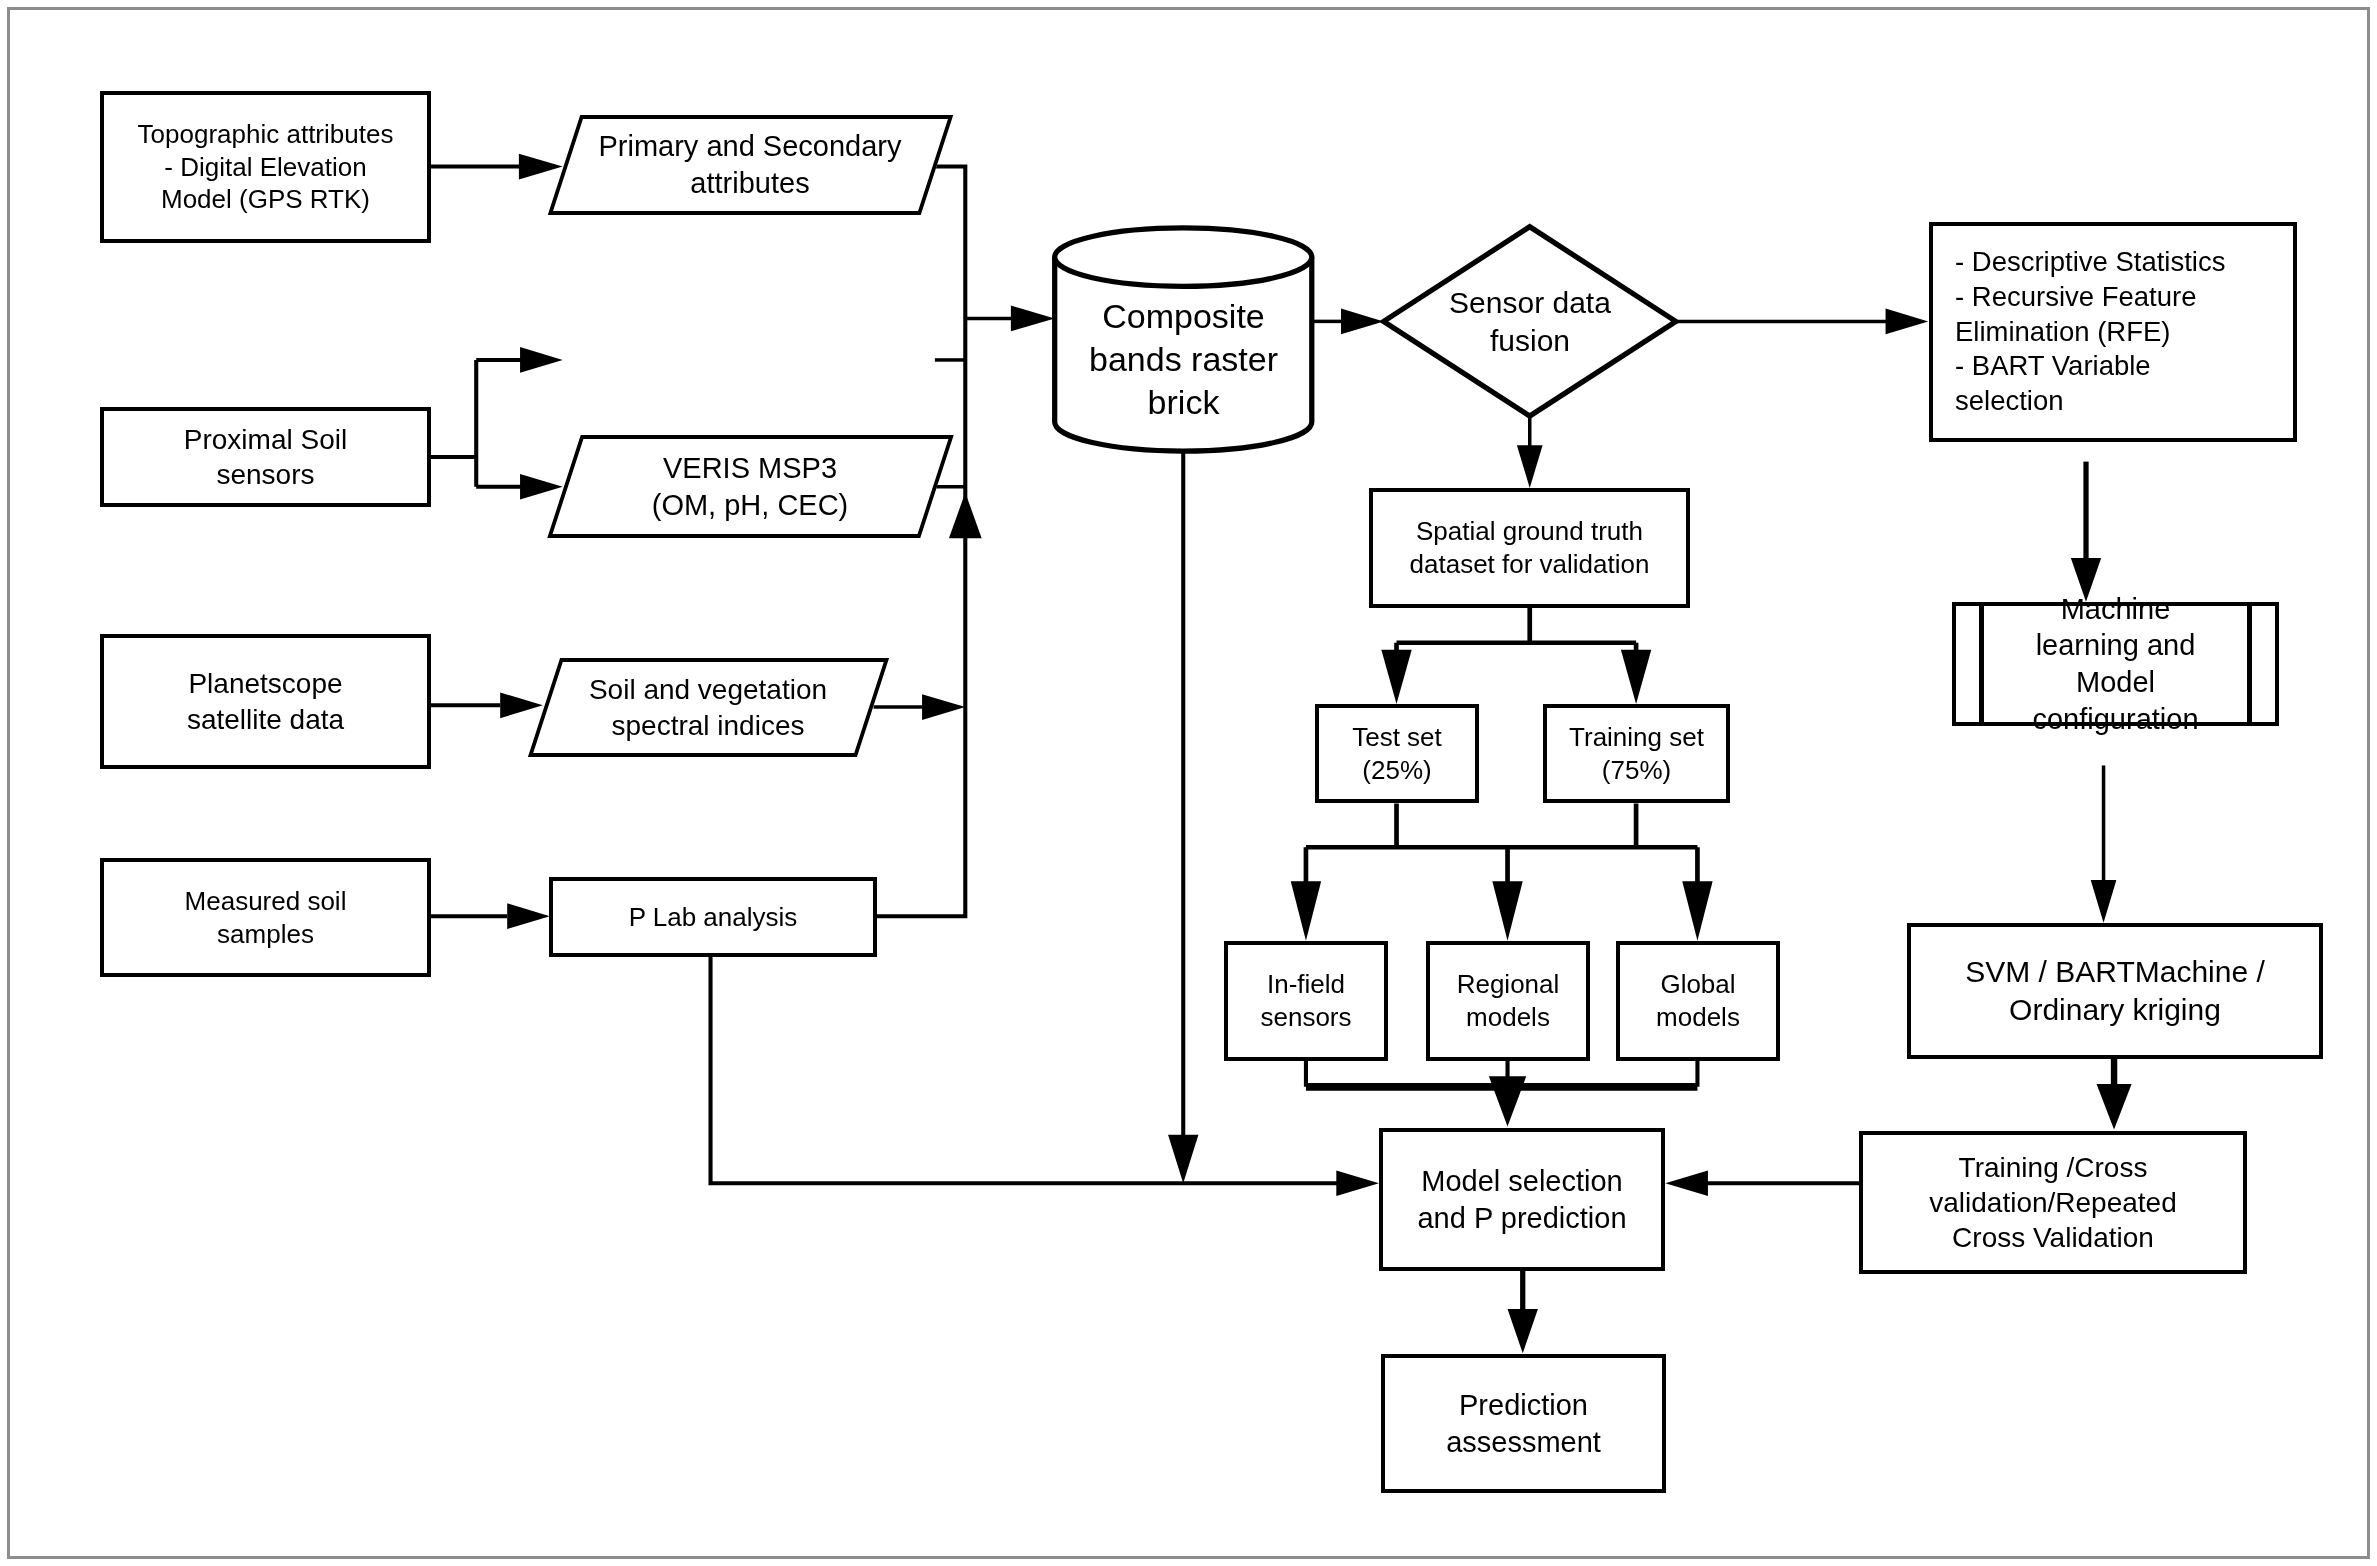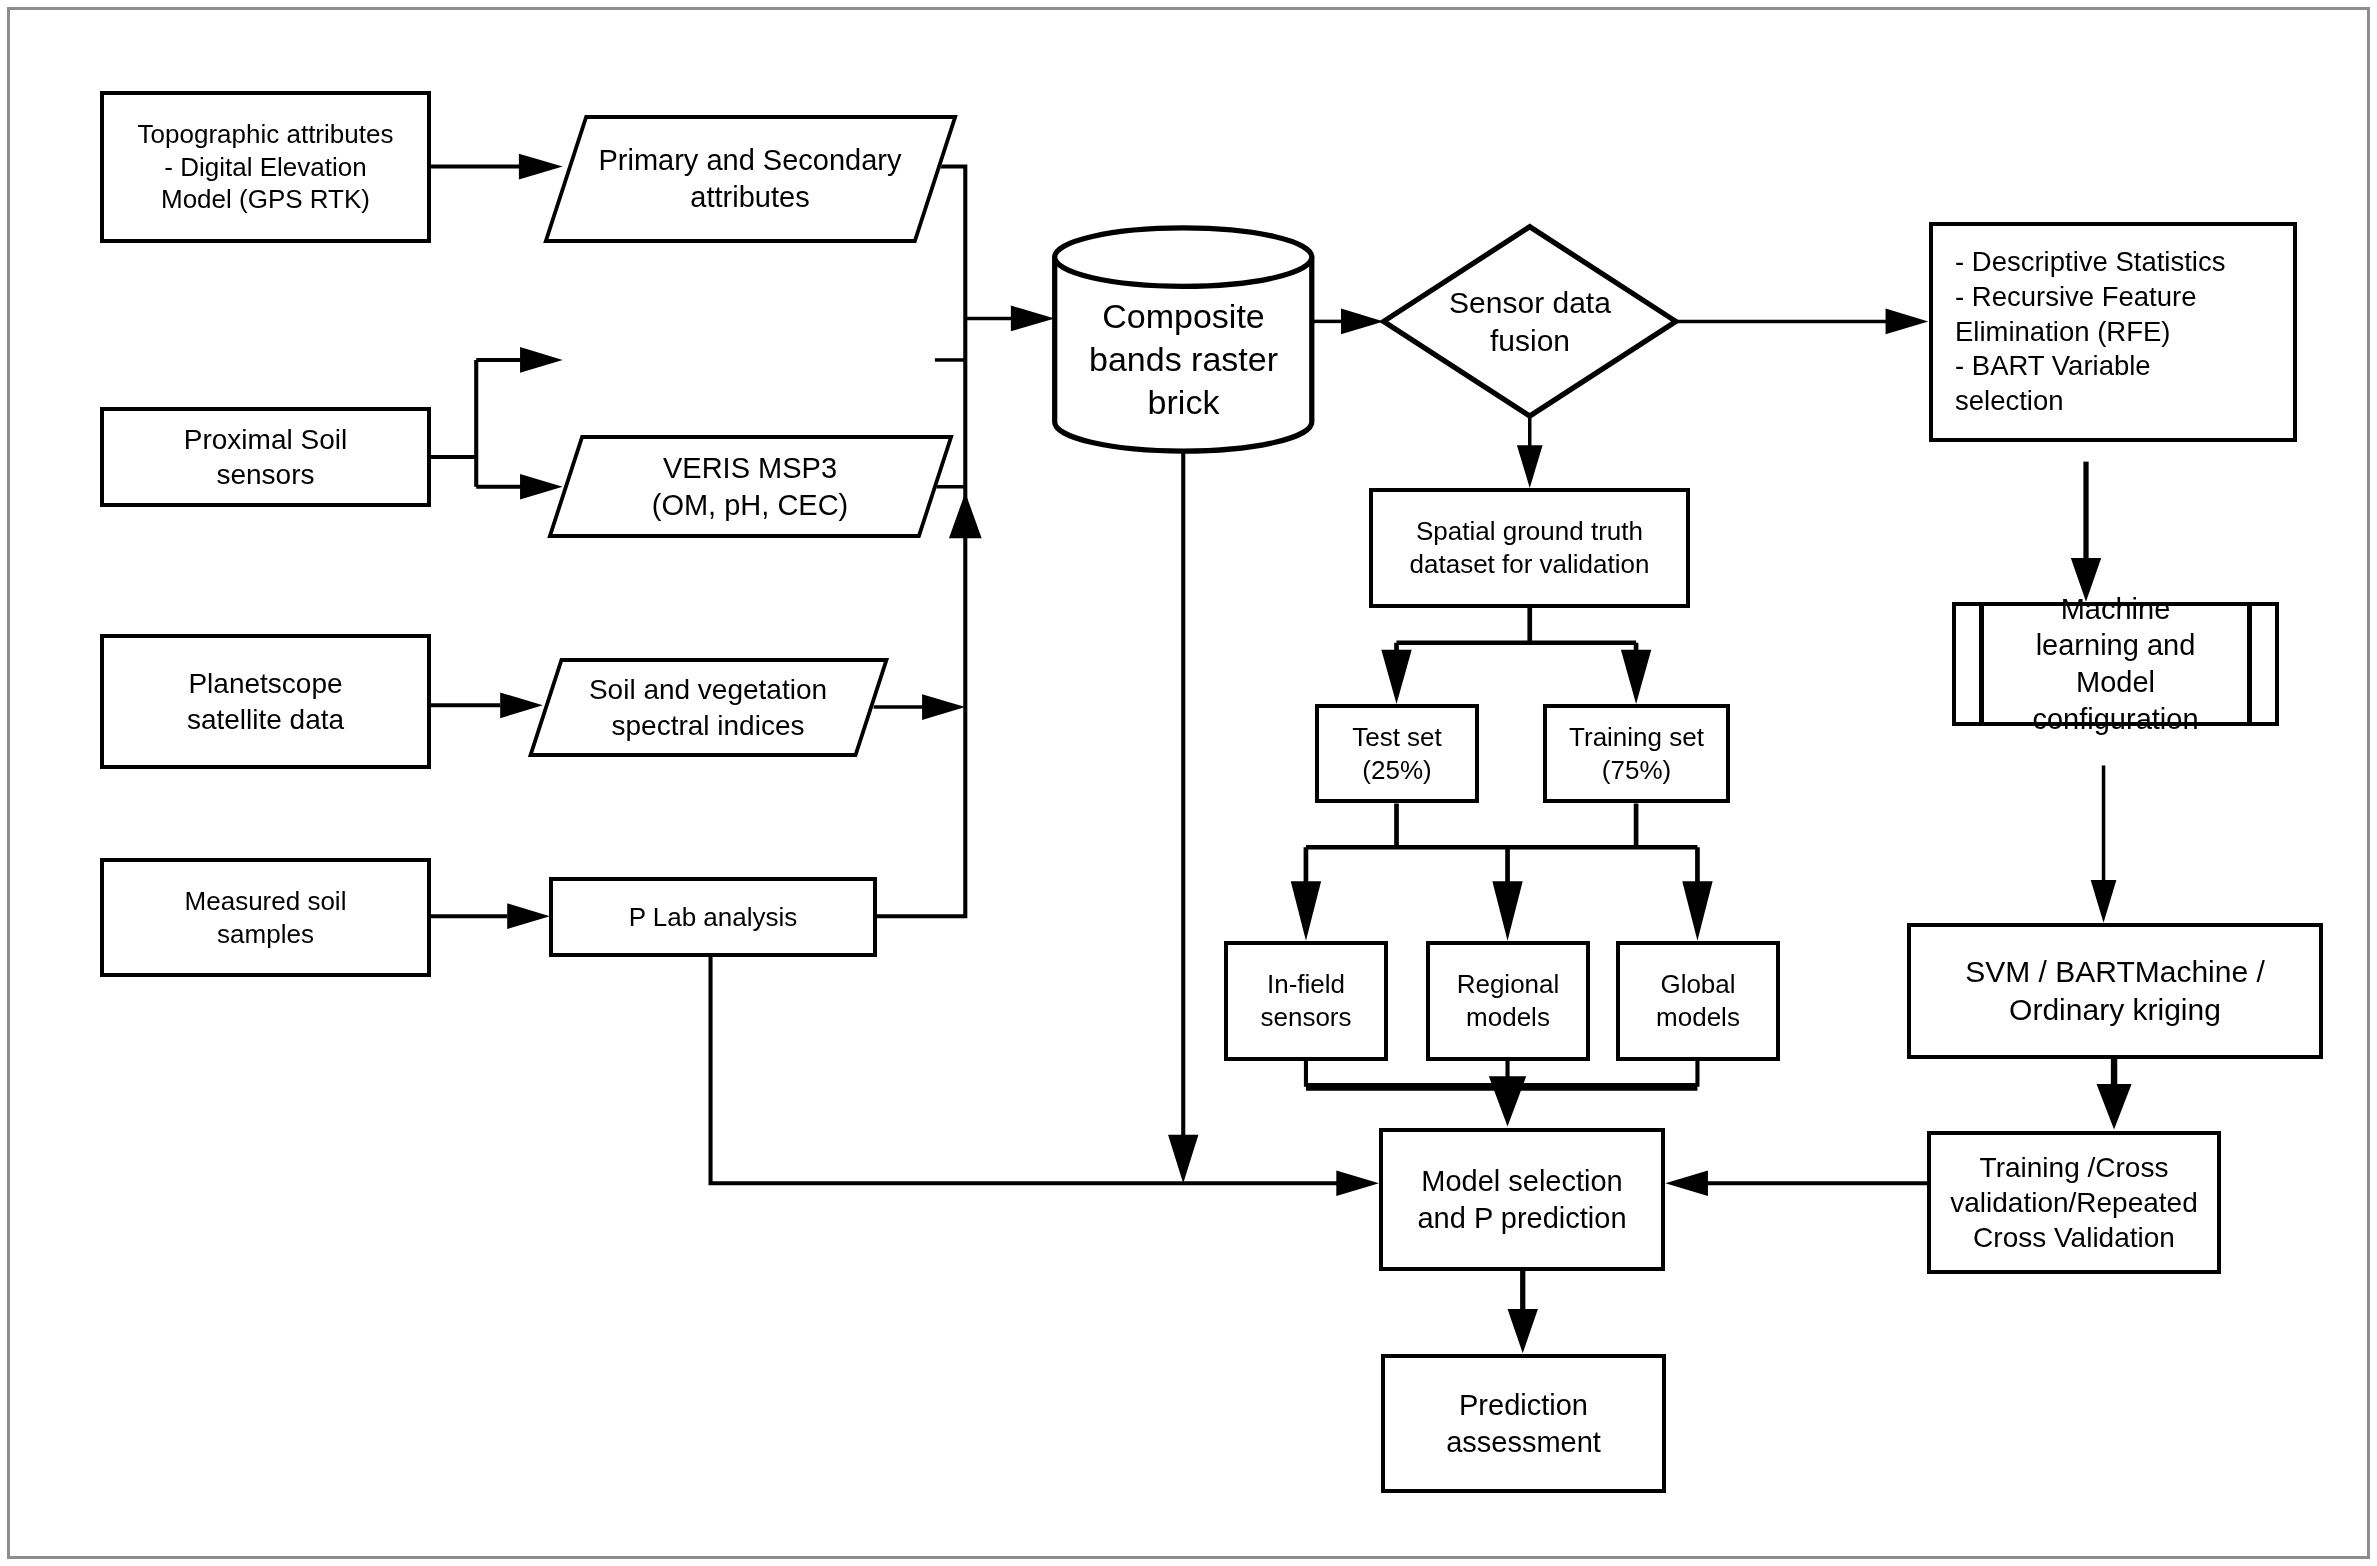--- a/index.html
+++ b/index.html
@@ -101,21 +101,21 @@
   </svg>
 
   <div class="frame"></div>
 
   <div class="node rect" style="left:100px;top:91px;width:331px;height:152px;font-size:26px;">
     <div class="node-label">Topographic attributes
 - Digital Elevation
 Model (GPS RTK)</div>
   </div>
 
-  <div class="node" style="left:546px;top:115px;width:408px;height:128px;font-size:29px;">
+  <div class="node" style="left:546px;top:115px;width:408px;height:100px;font-size:29px;">
     <div class="para-shape"></div>
     <div class="node-label">Primary and Secondary
 attributes</div>
   </div>
 
   <div class="node rect" style="left:100px;top:407px;width:331px;height:100px;font-size:28px;">
     <div class="node-label">Proximal Soil
 sensors</div>
   </div>
 
@@ -212,20 +212,20 @@
 learning and
 Model
 configuration</div>
   </div>
 
   <div class="node rect" style="left:1907px;top:923px;width:416px;height:136px;font-size:30px;">
     <div class="node-label">SVM / BARTMachine /
 Ordinary kriging</div>
   </div>
 
-  <div class="node rect" style="left:1927px;top:1131px;width:294px;height:143px;font-size:28px;">
+  <div class="node rect" style="left:1859px;top:1131px;width:388px;height:143px;font-size:28px;">
     <div class="node-label">Training /Cross
 validation/Repeated
 Cross Validation</div>
   </div>
 
 </div>
 
 
 </body></html>

